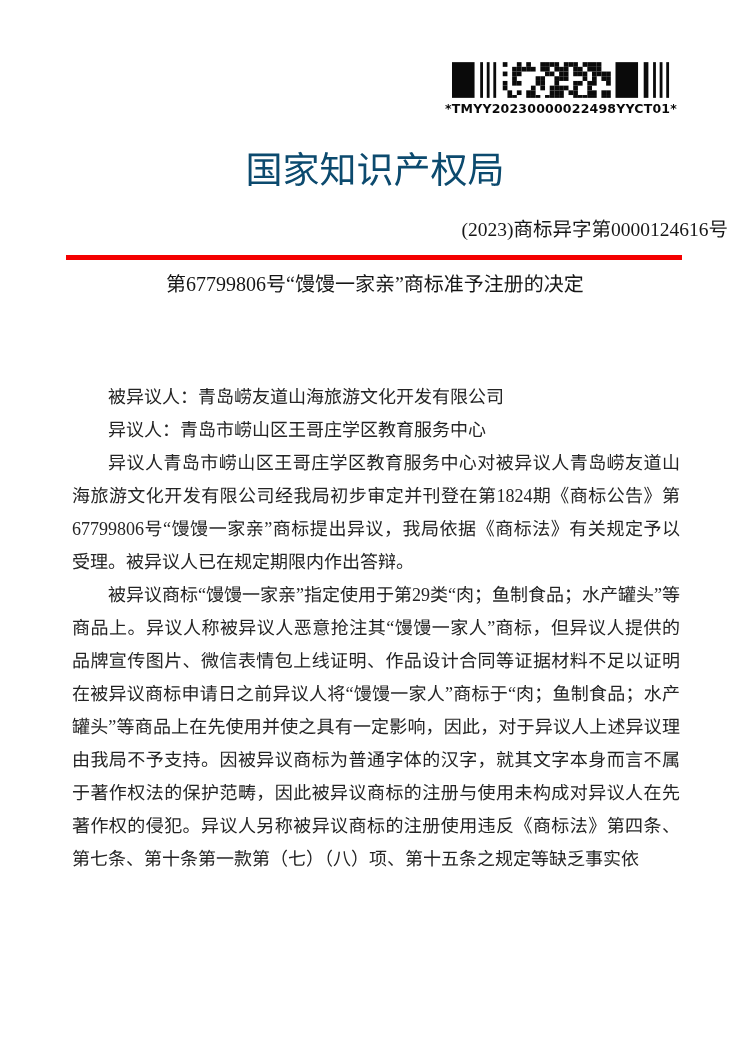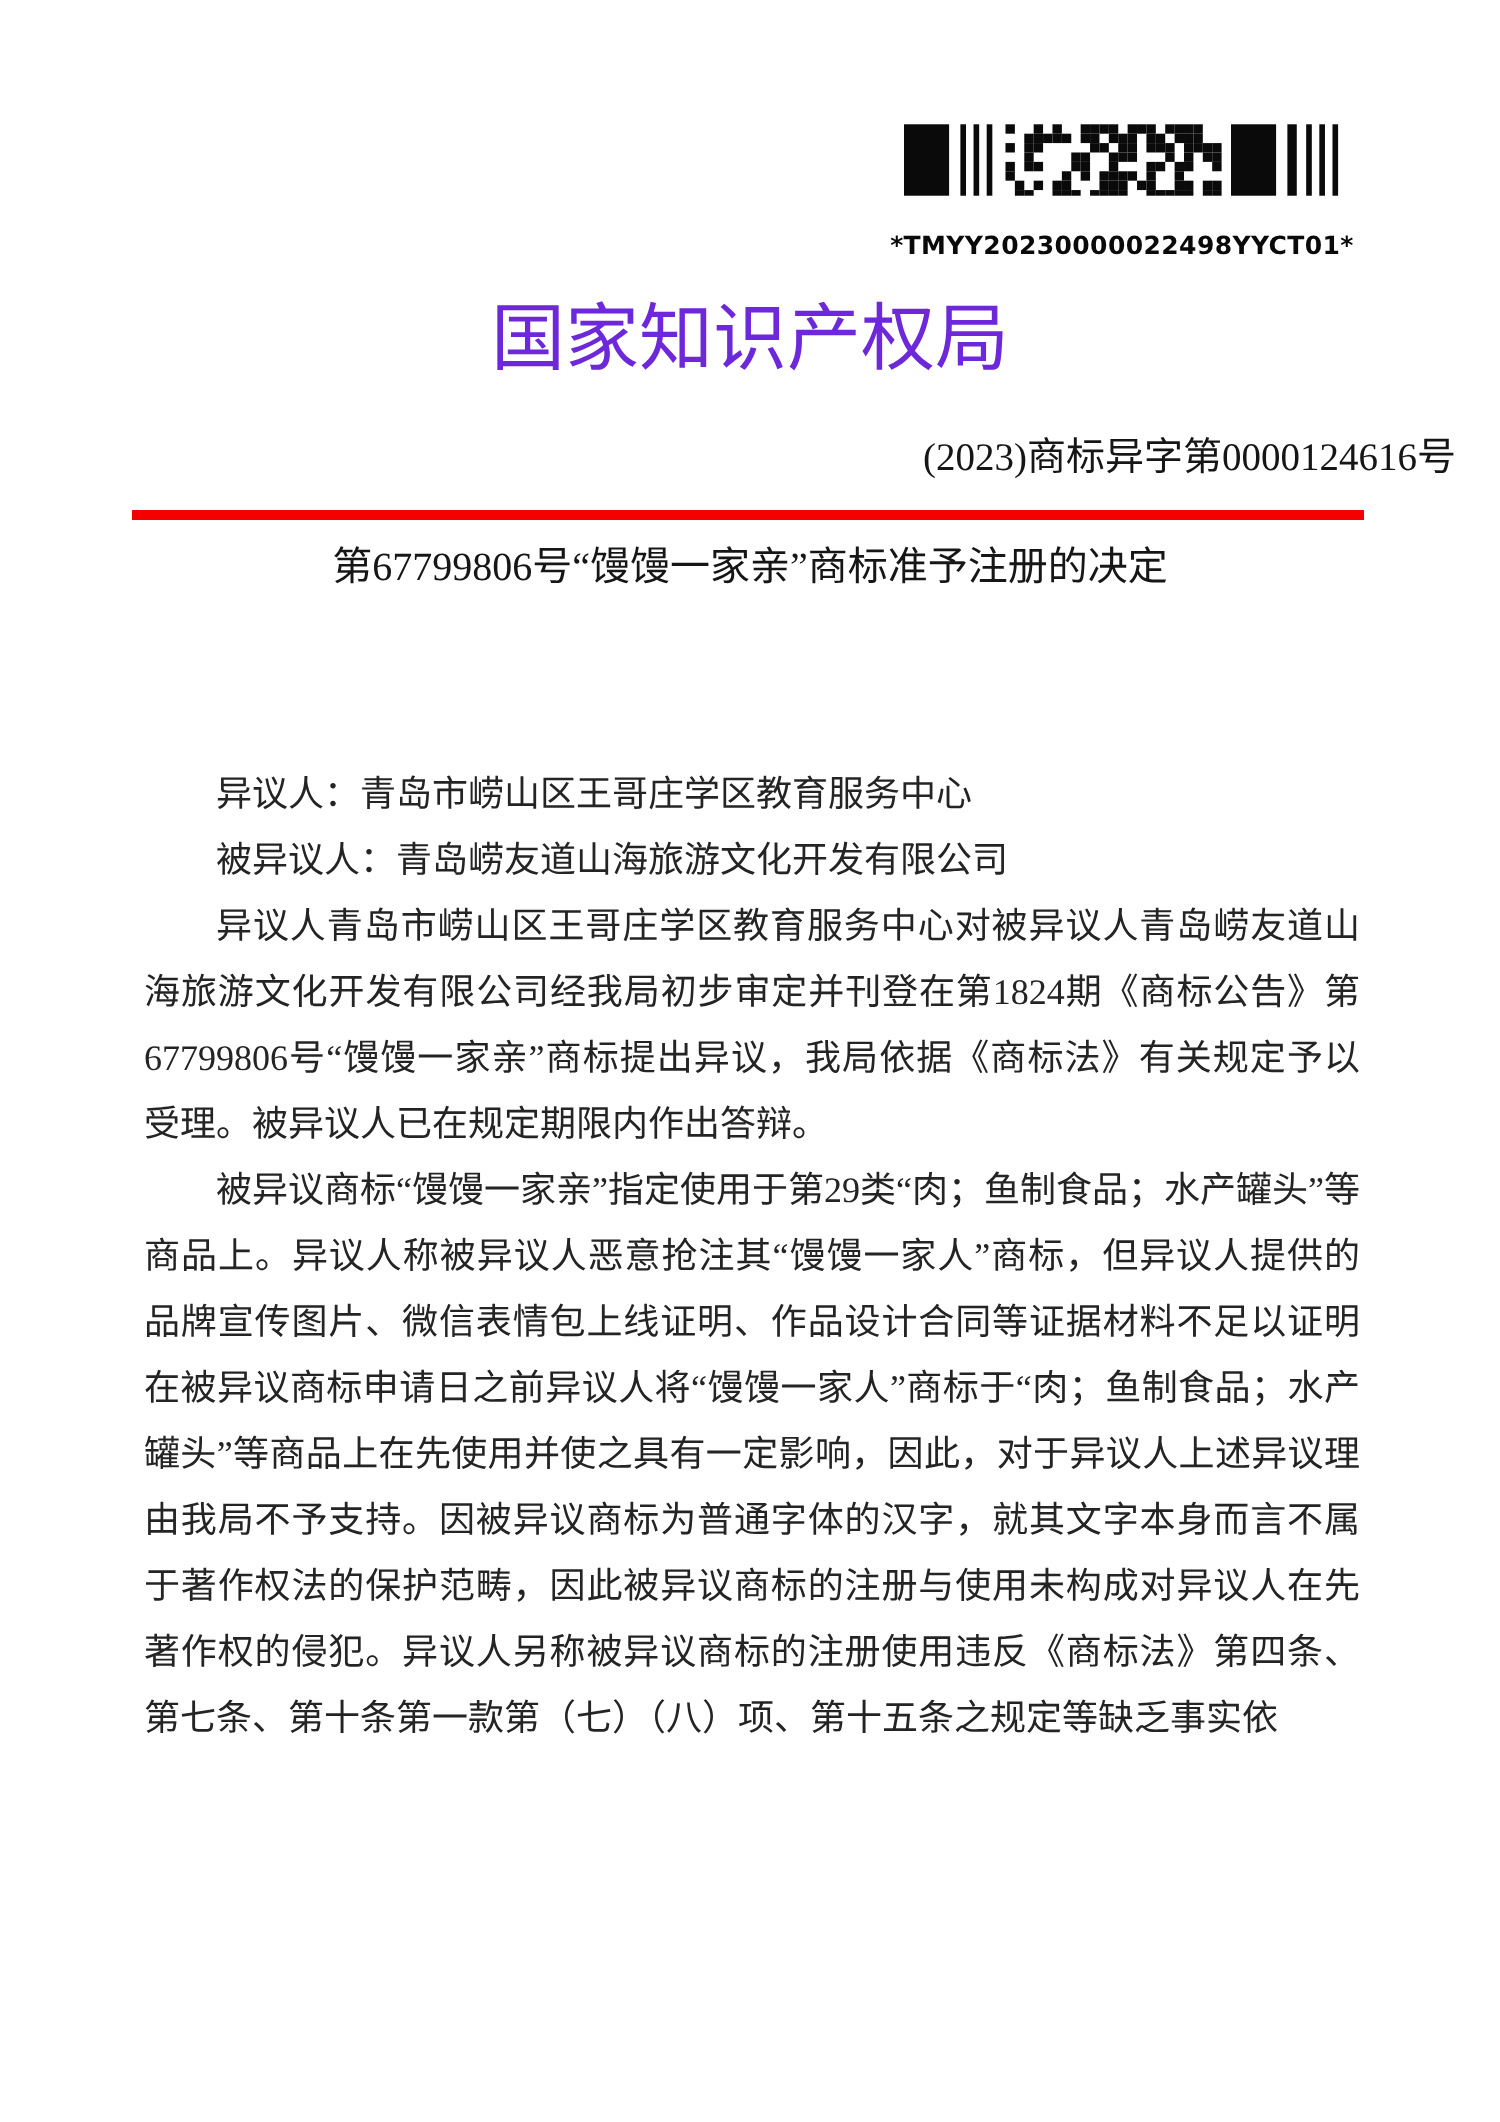--- a/index.html
+++ b/index.html
@@ -29,33 +29,33 @@
     text-align: center;
   }
   .barcode-box svg { display: block; margin: 0 auto; }
   .barcode-box svg rect { fill: #0a0a0a; }
   .barcode-text {
     font-family: "DejaVu Sans", "Liberation Sans", sans-serif;
     font-weight: bold;
     font-size: 12.5px;
     letter-spacing: 0.2px;
     color: #0a0a0a;
-    margin-top: 16px;
+    margin-top: 2px;
     white-space: nowrap;
   }
   
   .authority {
     position: absolute;
     top: 146px;
     left: 0;
     width: 750px;
     text-align: center;
     font-size: 37px;
     line-height: 50px;
-    color: #6d28d9;
+    color: #0c4a6e;
     letter-spacing: 0px;
     white-space: nowrap;
   }
   
   .doc-number {
     position: absolute;
     top: 217px;
     left: 0;
     width: 684px;
     text-align: right;
@@ -226,19 +226,19 @@
 
   <div class="authority">国家知识产权局</div>
 
   <div class="doc-number">(2023)商标异字第0000124616号</div>
 
   <div class="red-rule"></div>
 
   <div class="decision-title">第67799806号“馒馒一家亲”商标准予注册的决定</div>
 
   <div class="body-text">
+    <p>被异议人：青岛崂友道山海旅游文化开发有限公司</p>
     <p>异议人：青岛市崂山区王哥庄学区教育服务中心</p>
-    <p>被异议人：青岛崂友道山海旅游文化开发有限公司</p>
     <p>异议人青岛市崂山区王哥庄学区教育服务中心对被异议人青岛崂友道山海旅游文化开发有限公司经我局初步审定并刊登在第1824期《商标公告》第67799806号“馒馒一家亲”商标提出异议，我局依据《商标法》有关规定予以受理。被异议人已在规定期限内作出答辩。</p>
     <p>被异议商标“馒馒一家亲”指定使用于第29类“肉；鱼制食品；水产罐头”等商品上。异议人称被异议人恶意抢注其“馒馒一家人”商标，但异议人提供的品牌宣传图片、微信表情包上线证明、作品设计合同等证据材料不足以证明在被异议商标申请日之前异议人将“馒馒一家人”商标于“肉；鱼制食品；水产罐头”等商品上在先使用并使之具有一定影响，因此，对于异议人上述异议理由我局不予支持。因被异议商标为普通字体的汉字，就其文字本身而言不属于著作权法的保护范畴，因此被异议商标的注册与使用未构成对异议人在先著作权的侵犯。异议人另称被异议商标的注册使用违反《商标法》第四条、第七条、第十条第一款第（七）（八）项、第十五条之规定等缺乏事实依</p>
   </div>
 
 </div>
 
 </body></html>

